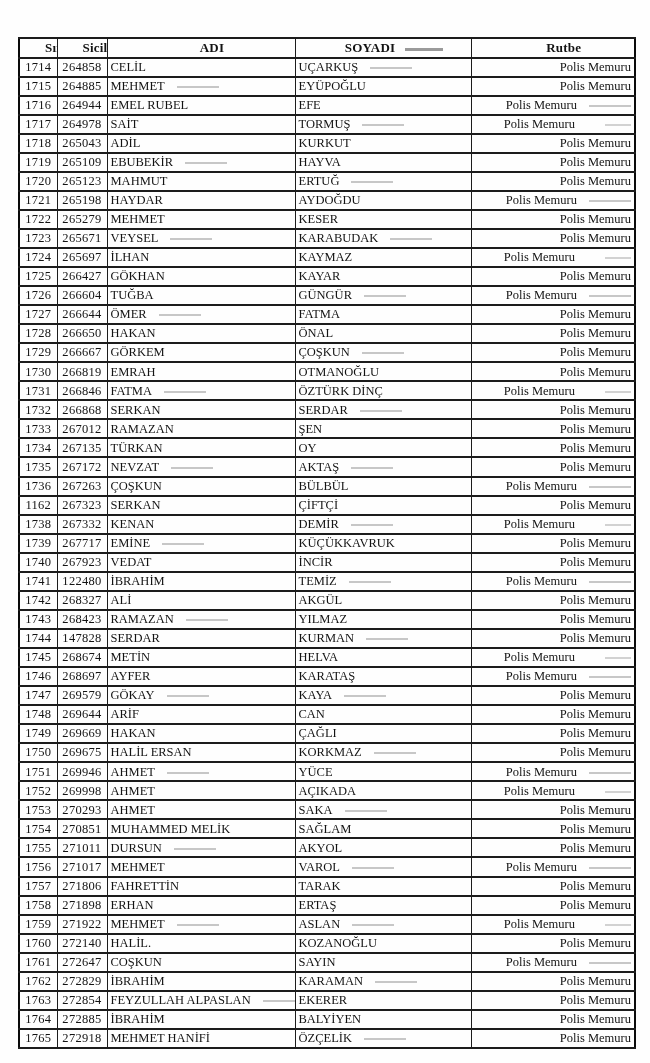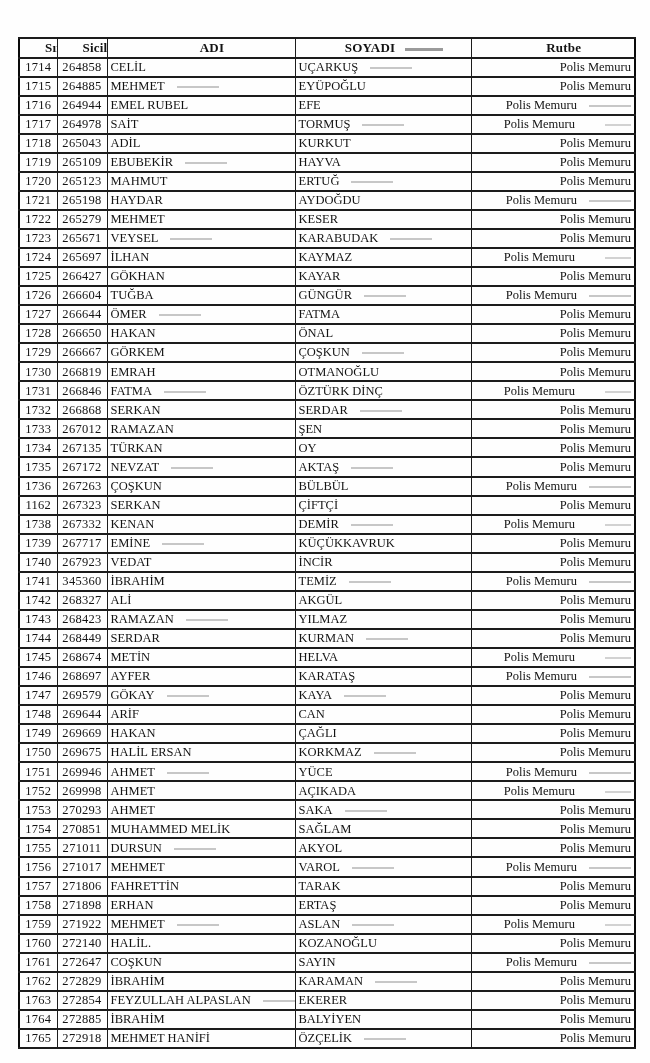--- a/index.html
+++ b/index.html
@@ -294,42 +294,42 @@
     </tr>
         <tr>
       <td class="cell-sira">1740</td>
       <td class="cell-sicil">267923</td>
       <td class="cell-adi">VEDAT</td>
       <td class="cell-soyadi">İNCİR</td>
       <td class="cell-rutbe">Polis Memuru</td>
     </tr>
         <tr>
       <td class="cell-sira">1741</td>
-      <td class="cell-sicil">345360</td>
+      <td class="cell-sicil">122480</td>
       <td class="cell-adi">İBRAHİM</td>
       <td class="cell-soyadi">TEMİZ</td>
       <td class="cell-rutbe">Polis Memuru</td>
     </tr>
         <tr>
       <td class="cell-sira">1742</td>
       <td class="cell-sicil">268327</td>
       <td class="cell-adi">ALİ</td>
       <td class="cell-soyadi">AKGÜL</td>
       <td class="cell-rutbe">Polis Memuru</td>
     </tr>
         <tr>
       <td class="cell-sira">1743</td>
       <td class="cell-sicil">268423</td>
       <td class="cell-adi">RAMAZAN</td>
       <td class="cell-soyadi">YILMAZ</td>
       <td class="cell-rutbe">Polis Memuru</td>
     </tr>
         <tr>
       <td class="cell-sira">1744</td>
-      <td class="cell-sicil">268449</td>
+      <td class="cell-sicil">147828</td>
       <td class="cell-adi">SERDAR</td>
       <td class="cell-soyadi">KURMAN</td>
       <td class="cell-rutbe">Polis Memuru</td>
     </tr>
         <tr>
       <td class="cell-sira">1745</td>
       <td class="cell-sicil">268674</td>
       <td class="cell-adi">METİN</td>
       <td class="cell-soyadi">HELVA</td>
       <td class="cell-rutbe">Polis Memuru</td>

